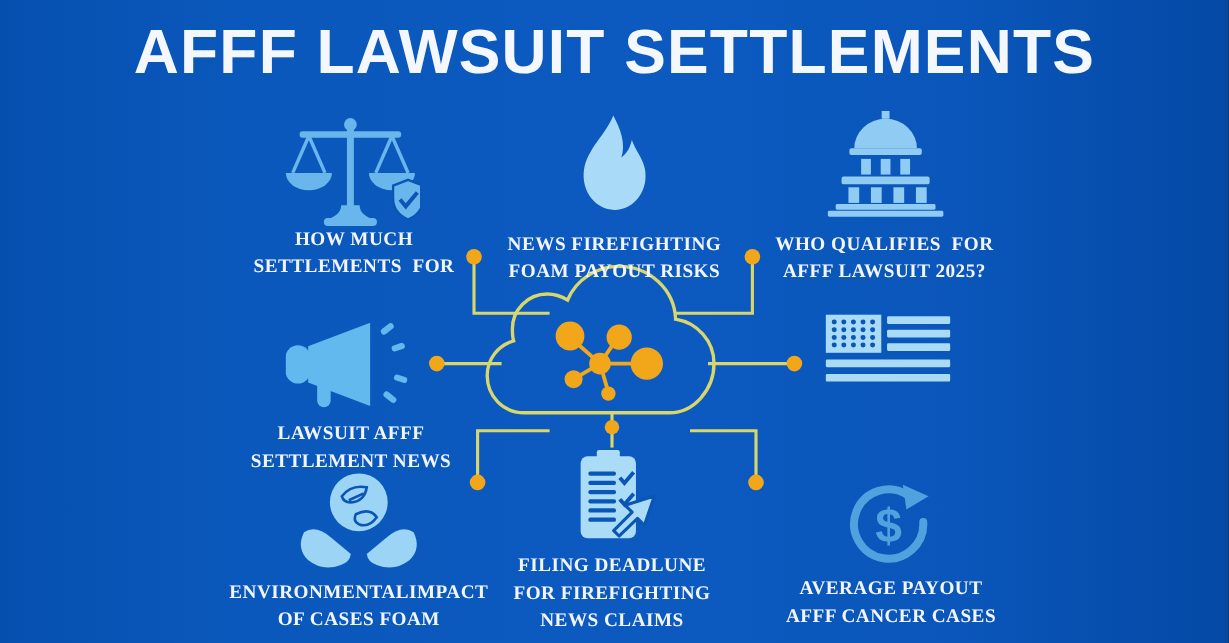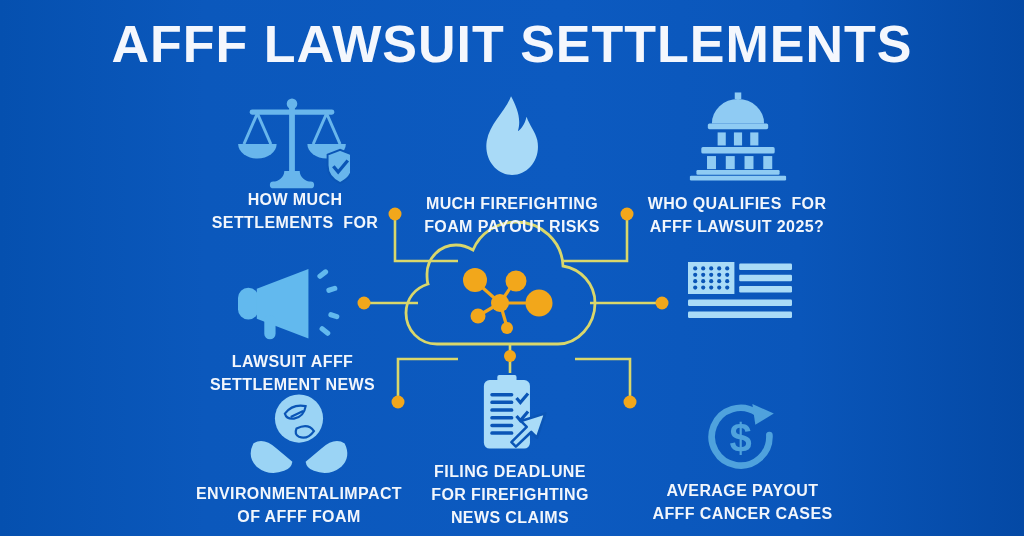--- a/index.html
+++ b/index.html
@@ -9,21 +9,21 @@
     font-family:"Liberation Sans","DejaVu Sans",sans-serif;
   }
   .title{
     position:absolute;top:14px;left:0;width:1024px;text-align:center;
     color:#f4f7fd;font-size:52px;font-weight:bold;letter-spacing:1px;white-space:pre;
   }
   .icon{position:absolute;}
   .icon svg{display:block;width:100%;height:100%;}
   .label{
     position:absolute;text-align:center;color:#f2f6fc;font-weight:bold;
-    font-size:16px;line-height:23px;letter-spacing:.4px;
+    font-size:16px;line-height:23px;letter-spacing:.4px;font-family:Liberation Serif, serif;
   }
   .label div{white-space:pre;}
   .overlay{position:absolute;left:0;top:0;width:1024px;height:536px;pointer-events:none;}
 </style>
 </head>
 <body>
 
 <div class="stage">
 
   <div class="title">AFFF LAWSUIT SETTLEMENTS</div>
@@ -90,21 +90,21 @@
     <div>HOW MUCH</div>
     <div>SETTLEMENTS  FOR</div>
   </div>
 
   <div class="icon" style="left:478px;top:93px;width:68px;height:90px;">
     <svg viewBox="0 0 70 90">
       <path d="M34,2 C28,18 12,30 9,48 C6,67 19,83 35,83 C52,83 65,66 61,47 C59,38 53,32 50,23 C48,31 45,35 41,38 C45,26 40,13 34,2 Z" fill="#a9daf7"></path>
     </svg>
   </div>
   <div class="label" style="left:407px;top:192px;width:210px;">
-    <div>MUCH FIREFIGHTING</div>
+    <div>NEWS FIREFIGHTING</div>
     <div>FOAM PAYOUT RISKS</div>
   </div>
 
   <div class="icon" style="left:685px;top:88px;width:106px;height:97px;">
     <svg viewBox="0 0 130 108">
       <g fill="#8fcbf3">
         <rect x="61" y="0" width="8" height="8"></rect>
         <path d="M33,38 A32,30 0 0 1 97,38 Z"></path>
         <rect x="28" y="38" width="74" height="7" rx="2"></rect>
         <rect x="40" y="49" width="10" height="16"></rect>
@@ -187,21 +187,21 @@
         <line x1="55" y1="30" x2="70" y2="23"></line>
       </g>
       <g fill="#9bd4f5">
         <path d="M10,62 Q2,78 14,90 Q29,102 47,95 Q56,92 57,84 L38,68 Q22,54 10,62 Z"></path>
         <path d="M120,62 Q128,78 116,90 Q101,102 83,95 Q74,92 73,84 L92,68 Q108,54 120,62 Z"></path>
       </g>
     </svg>
   </div>
   <div class="label" style="left:175px;top:482px;width:248px;">
     <div>ENVIRONMENTALIMPACT</div>
-    <div>OF AFFF FOAM</div>
+    <div>OF CASES FOAM</div>
   </div>
 
   <div class="icon" style="left:476px;top:375px;width:74px;height:80px;">
     <svg viewBox="0 0 115 125">
       <rect x="33" y="0" width="30" height="16" rx="3" fill="#aadcf8"></rect>
       <rect x="12" y="8" width="72" height="107" rx="9" fill="#aadcf8"></rect>
       <g fill="#0a55b6">
         <rect x="22" y="28" width="36" height="5.5" rx="2.5"></rect>
         <rect x="22" y="40" width="36" height="5.5" rx="2.5"></rect>
         <rect x="22" y="52" width="36" height="5.5" rx="2.5"></rect>

